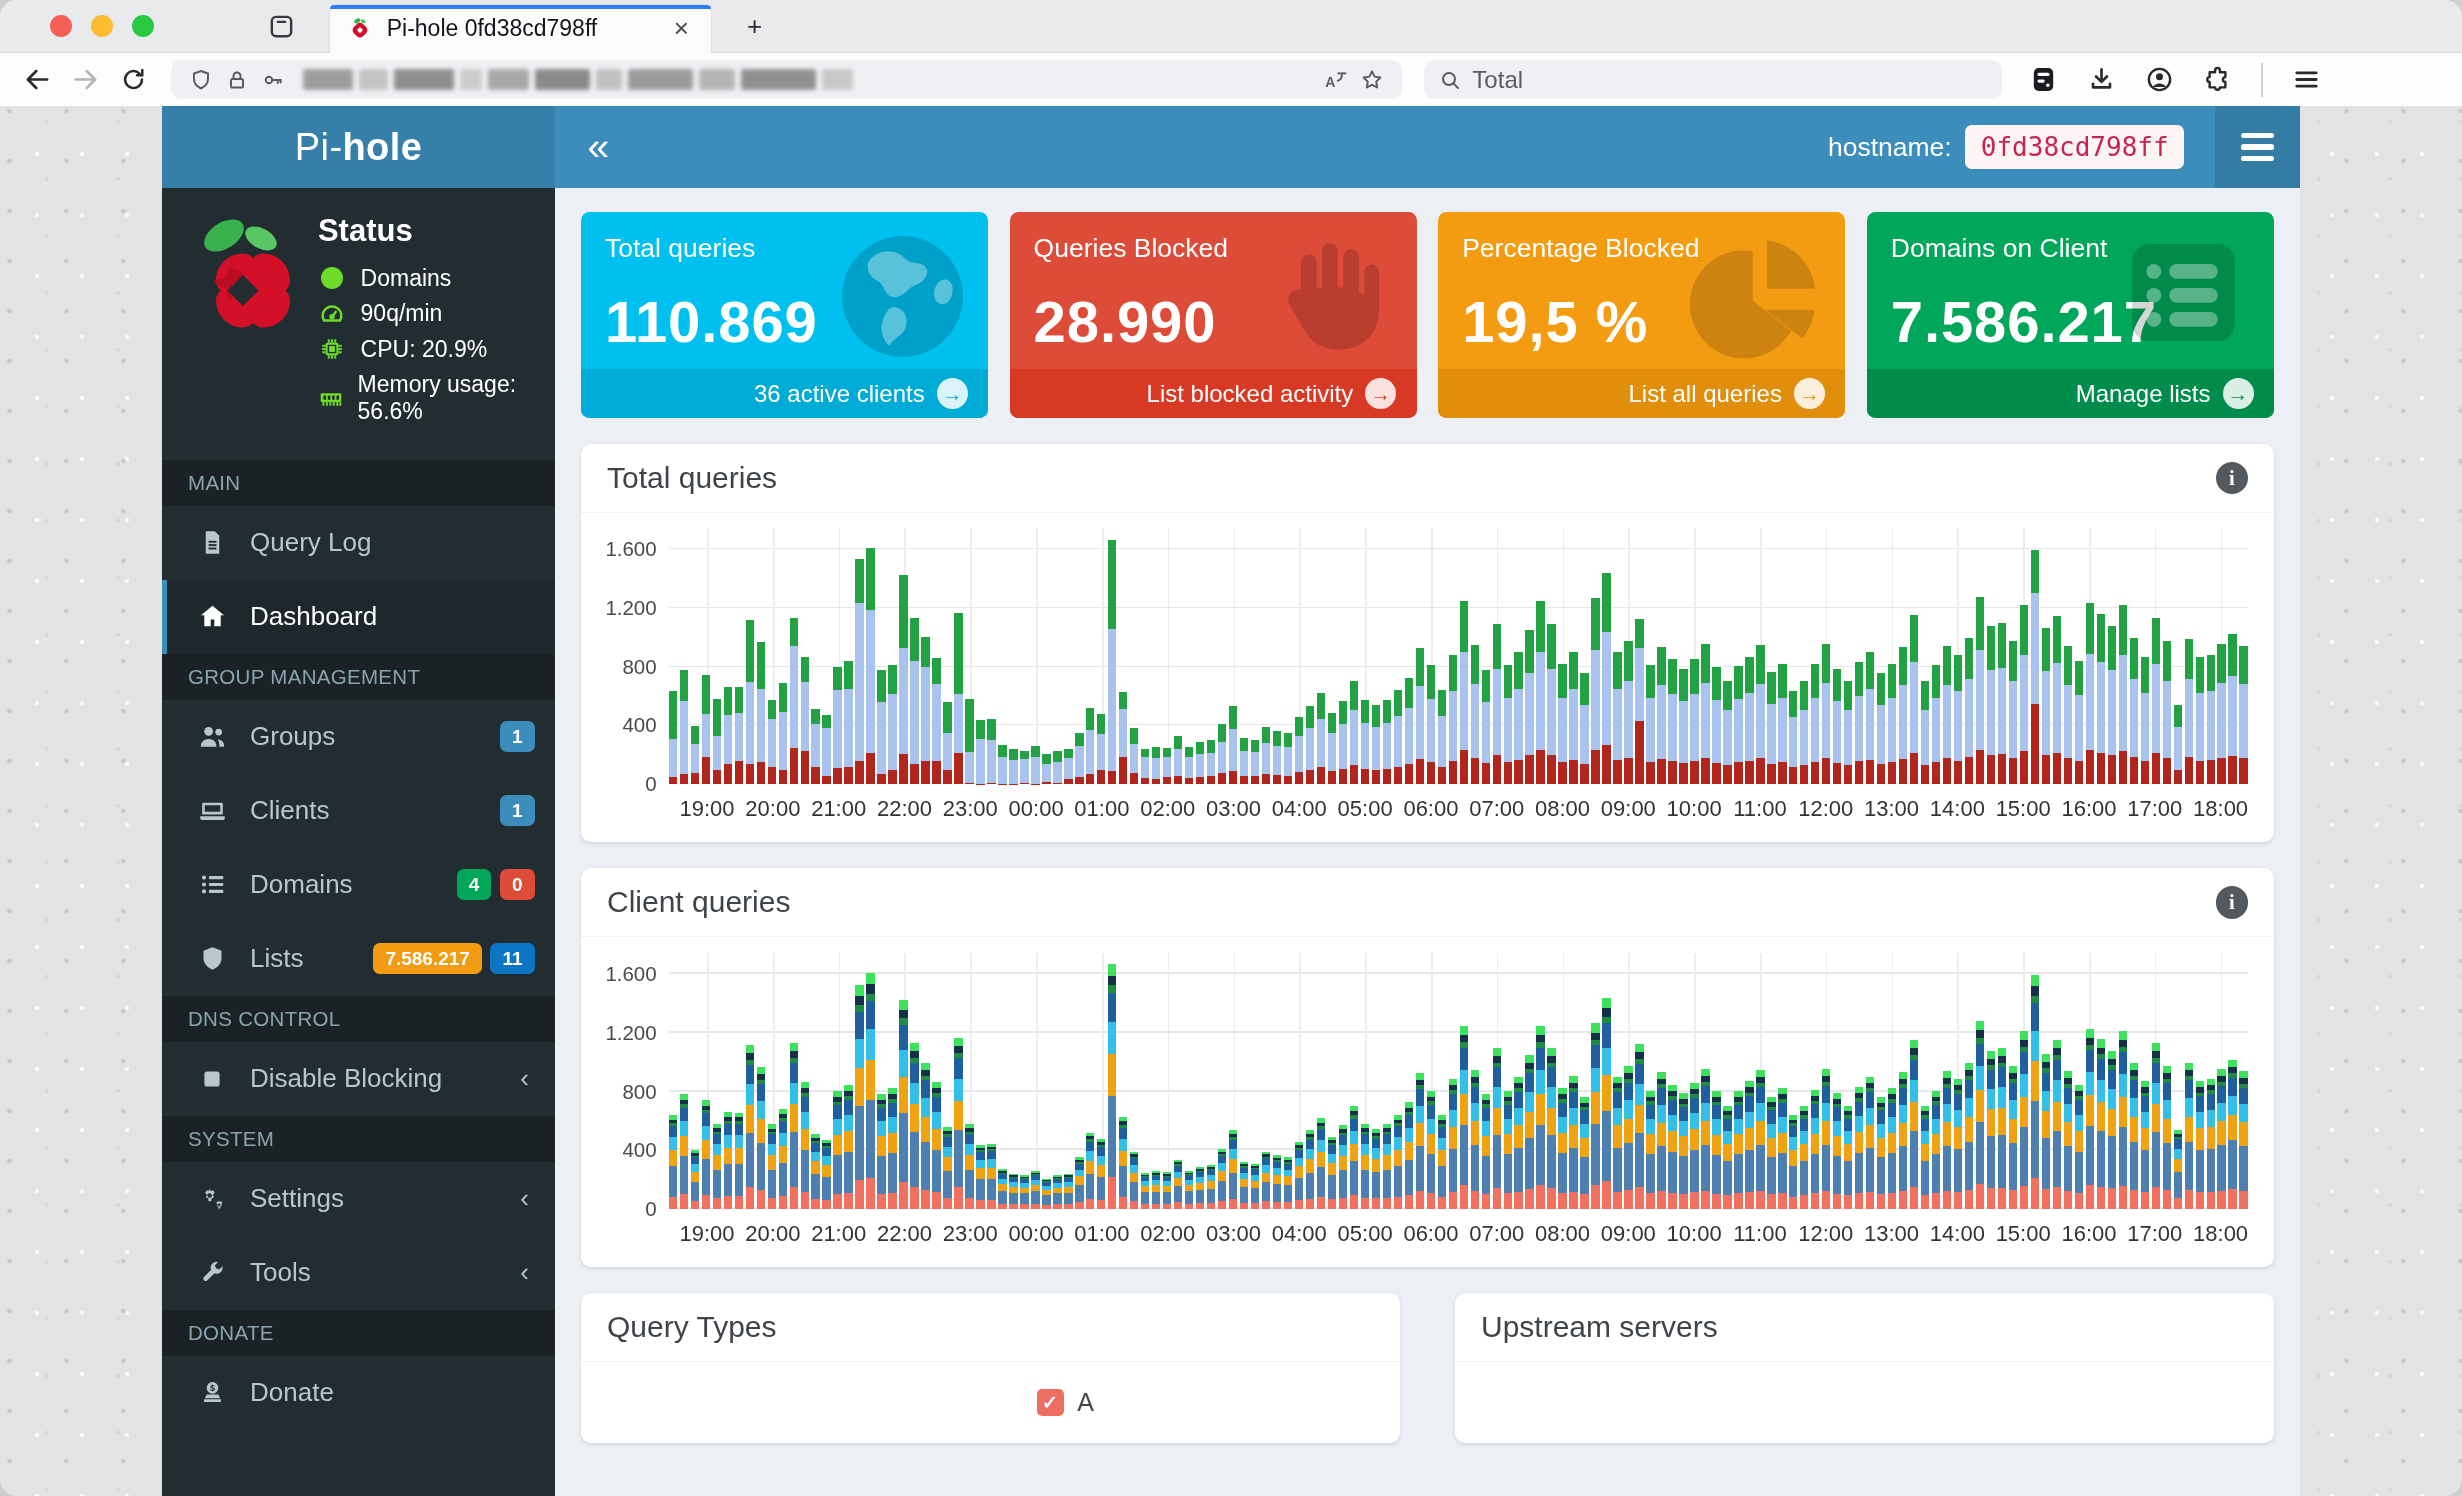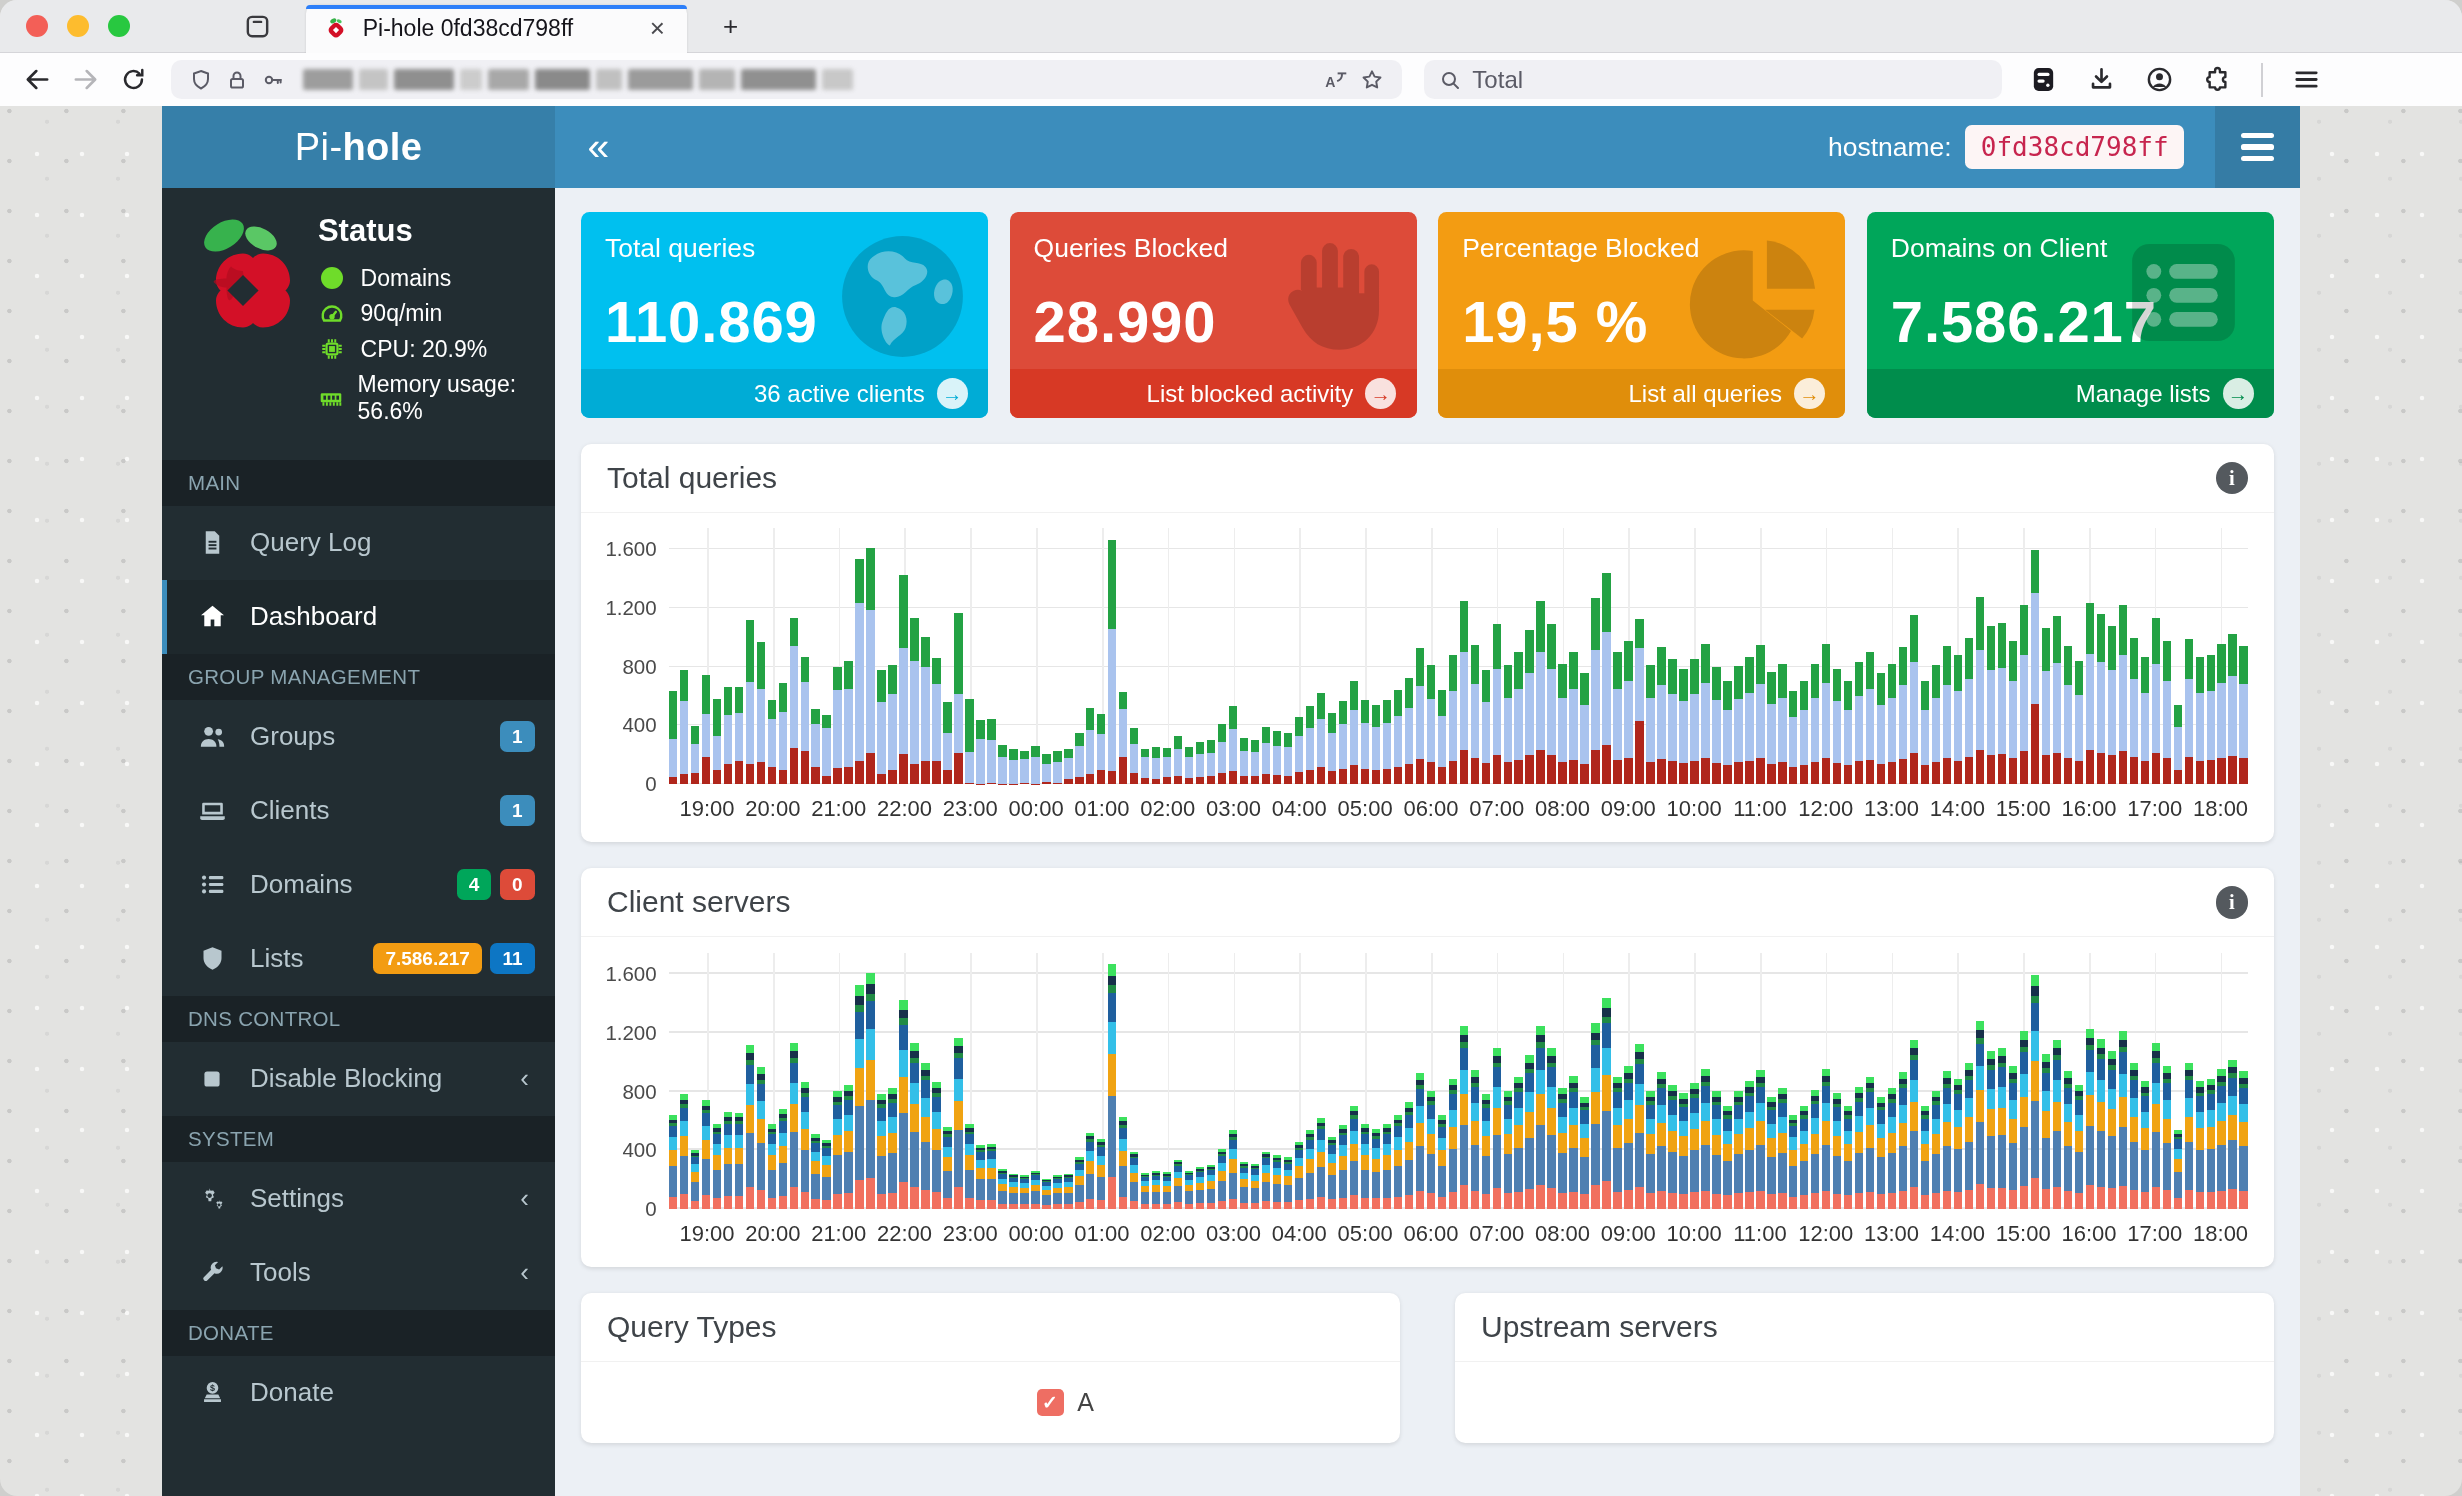--- a/index.html
+++ b/index.html
@@ -7,21 +7,21 @@
   #screen { position:relative; width:2462px; height:1496px; border-radius:17px; overflow:hidden;
     background-color:#e3e3e1;
     background-image:
       radial-gradient(circle at 9.4px 11px, rgba(110,110,110,.22) 1.9px, transparent 2.6px),
       radial-gradient(circle at 37px 32px, rgba(255,255,255,.75) 1.9px, transparent 2.6px),
       radial-gradient(circle at 23px 50px, rgba(120,120,120,.14) 1.7px, transparent 2.4px),
       radial-gradient(circle at 47px 7.7px, rgba(130,130,130,.12) 1.7px, transparent 2.4px);
     background-size: 57px 50px, 45px 61px, 52px 40px, 71px 57px; }
 
   
-  .tabbar { position:absolute; left:0; top:0; right:0; height:53px; background:#e9eaec; border-bottom:0.9px solid #d5d5d9; display:flex; align-items:center; }
+  .tabbar { position:absolute; left:0; top:0; right:0; height:53px; background:#e9eaec; border-bottom:0.9px solid #d5d5d9; display:flex; align-items:center;padding-left:24px; }
   .lights { display:flex; gap:19px; padding:0 22px 0 26px; }
   .light { width:22px; height:22px; border-radius:50%; }
   .light.r{background:#f35f57}.light.y{background:#fdbc2e}.light.g{background:#28c840}
   .tabstrip-icon { width:46px; height:46px; display:flex; align-items:center; justify-content:center; color:#3a3a3e; margin-left:82px; }
   .tab { position:relative; margin-left:26px; width:381px; height:48px; margin-top:5.1px; background:#fbfbfc; border-radius:8.5px 8.5px 0 0; display:flex; align-items:center; padding:0 17px; box-shadow:0 0 2.6px rgba(0,0,0,.12); }
   .tab::before { content:''; position:absolute; top:0; left:0; right:0; height:4.3px; background:#2d7ff9; border-radius:8.5px 8.5px 0 0; }
   .tab .favicon { width:26px; height:26px; margin-right:13.7px; flex:none; }
   .tab-title { font-size:23px; color:#15141a; flex:1; white-space:nowrap; overflow:hidden; }
   .tab-close { color:#4a4a4f; font-size:26px; padding:0 5.1px; }
   .newtab-btn { color:#2a2a2e; font-size:26px; margin-left:22px; width:43px; text-align:center; }
@@ -1316,21 +1316,21 @@
                     <span class="xlab" style="left: 94.0972%;">17:00</span>
                     <span class="xlab" style="left: 98.2639%;">18:00</span>
                   </div>
                 </div>
               </div>
           </div>
         </div>
 
         <div class="panel">
           <div class="panel-header">
-            <span class="panel-title">Client servers</span>
+            <span class="panel-title">Client queries</span>
             <span class="info-btn">i</span>
           </div>
           <div class="panel-body">
             <div class="chart" id="chart-clients">
                 <div class="yaxis">
                   <span class="ylab" style="bottom: 0px;">0</span>
                   <span class="ylab" style="bottom: 59px;">400</span>
                   <span class="ylab" style="bottom: 117px;">800</span>
                   <span class="ylab" style="bottom: 176px;">1.200</span>
                   <span class="ylab" style="bottom: 235px;">1.600</span>

